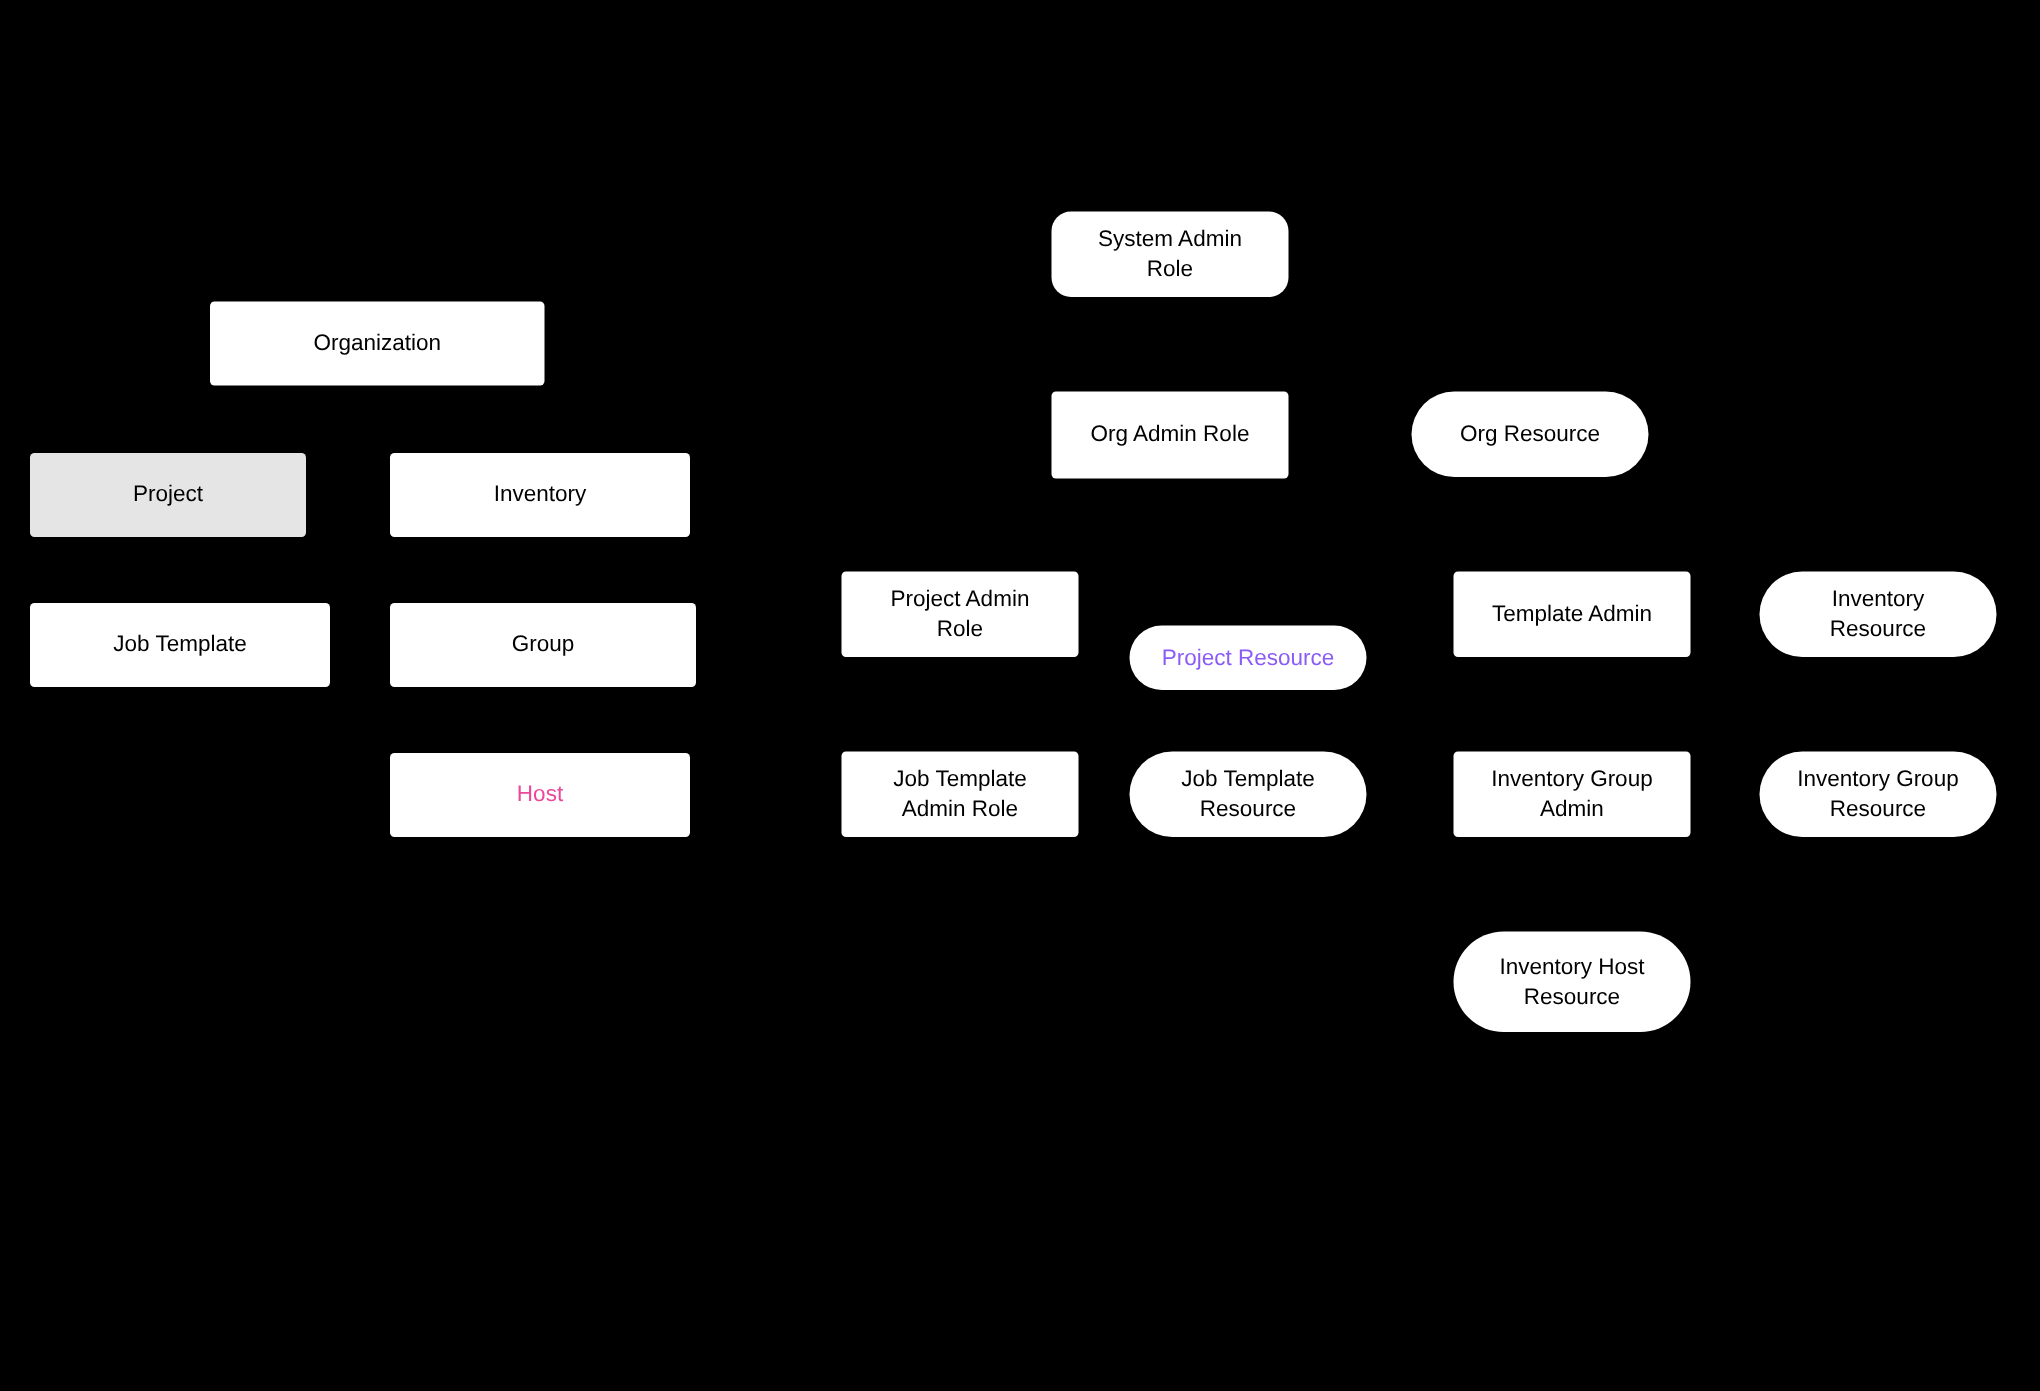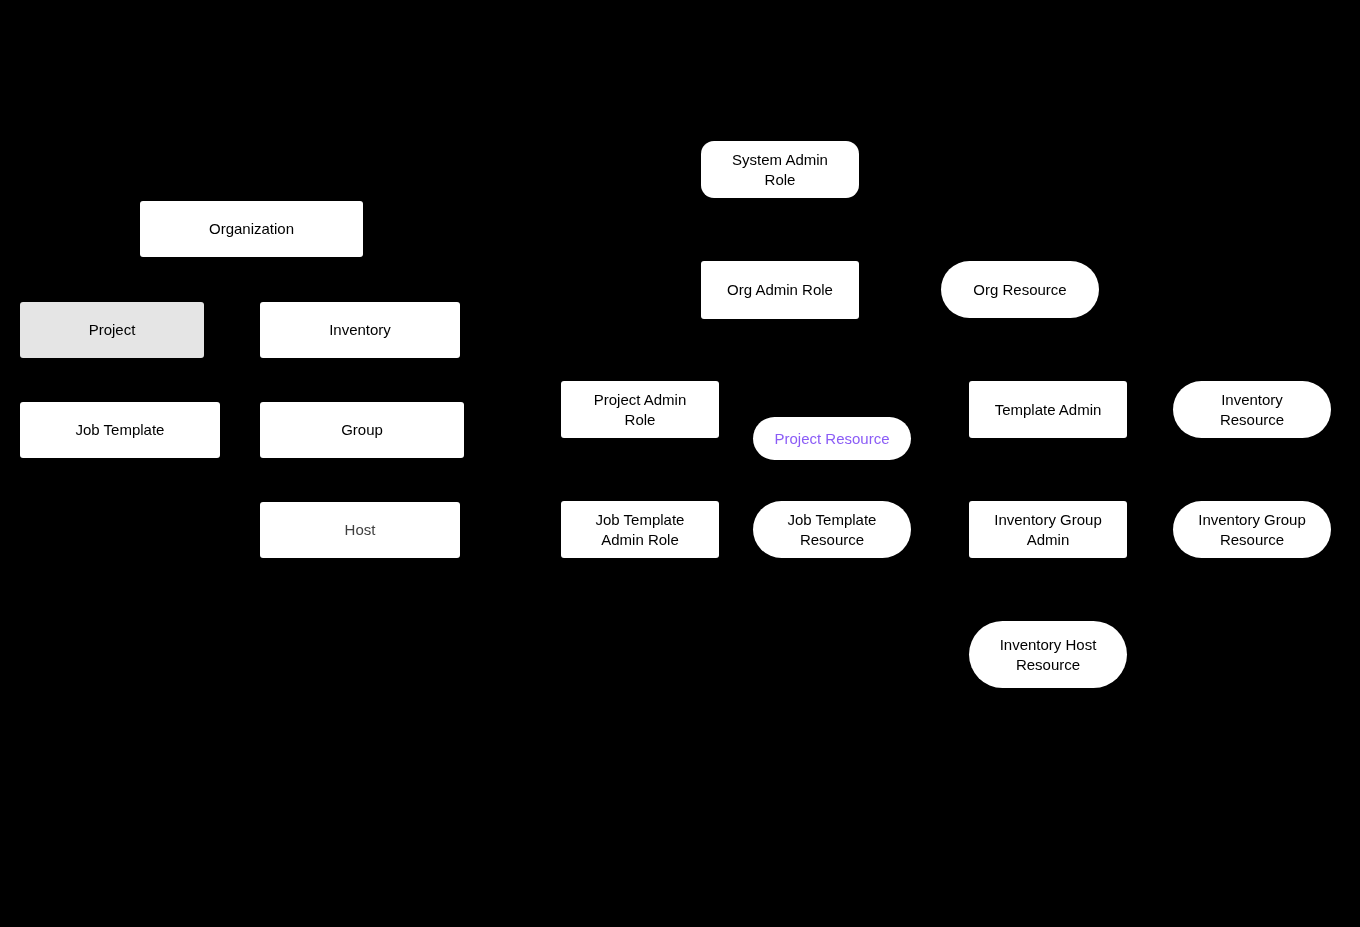--- a/index.html
+++ b/index.html
@@ -39,21 +39,21 @@
 </style>
 </head>
 <body>
 
 <div id="canvas" style="background: rgb(0, 0, 0);">
     <div class="node rect" style="left: 140px; top: 201px; width: 223px; height: 56px; background: rgb(255, 255, 255); color: rgb(0, 0, 0);">Organization</div>
     <div class="node rect" style="left: 20px; top: 302px; width: 184px; height: 56px; background: #e5e5e5; color: rgb(0, 0, 0);">Project</div>
     <div class="node rect" style="left: 260px; top: 302px; width: 200px; height: 56px; background: rgb(255, 255, 255); color: rgb(0, 0, 0);">Inventory</div>
     <div class="node rect" style="left: 20px; top: 402px; width: 200px; height: 56px; background: rgb(255, 255, 255); color: rgb(0, 0, 0);">Job Template</div>
     <div class="node rect" style="left: 260px; top: 402px; width: 204px; height: 56px; background: rgb(255, 255, 255); color: rgb(0, 0, 0);">Group</div>
-    <div class="node rect" style="left: 260px; top: 502px; width: 200px; height: 56px; background: rgb(255, 255, 255); color: #404040;">Host</div>
+    <div class="node rect" style="left: 260px; top: 502px; width: 200px; height: 56px; background: rgb(255, 255, 255); color: #ec4899;">Host</div>
     <div class="node rect" style="left: 701px; top: 141px; width: 158px; height: 57px; background: rgb(255, 255, 255); color: rgb(0, 0, 0); border-radius: 13px;">System Admin
 Role</div>
     <div class="node rect" style="left: 701px; top: 261px; width: 158px; height: 58px; background: rgb(255, 255, 255); color: rgb(0, 0, 0);">Org Admin Role</div>
     <div class="node pill" style="left: 941px; top: 261px; width: 158px; height: 57px; background: rgb(255, 255, 255); color: rgb(0, 0, 0);">Org Resource</div>
     <div class="node rect" style="left: 561px; top: 381px; width: 158px; height: 57px; background: rgb(255, 255, 255); color: rgb(0, 0, 0);">Project Admin
 Role</div>
     <div class="node pill" style="left: 753px; top: 381px; width: 158px; height: 43px; background: rgb(255, 255, 255); color: #8b5cf6; margin-top: 36px;">Project Resource</div>
     <div class="node rect" style="left: 969px; top: 381px; width: 158px; height: 57px; background: rgb(255, 255, 255); color: rgb(0, 0, 0);">Template Admin</div>
     <div class="node pill" style="left: 1173px; top: 381px; width: 158px; height: 57px; background: rgb(255, 255, 255); color: rgb(0, 0, 0);">Inventory
 Resource</div>

